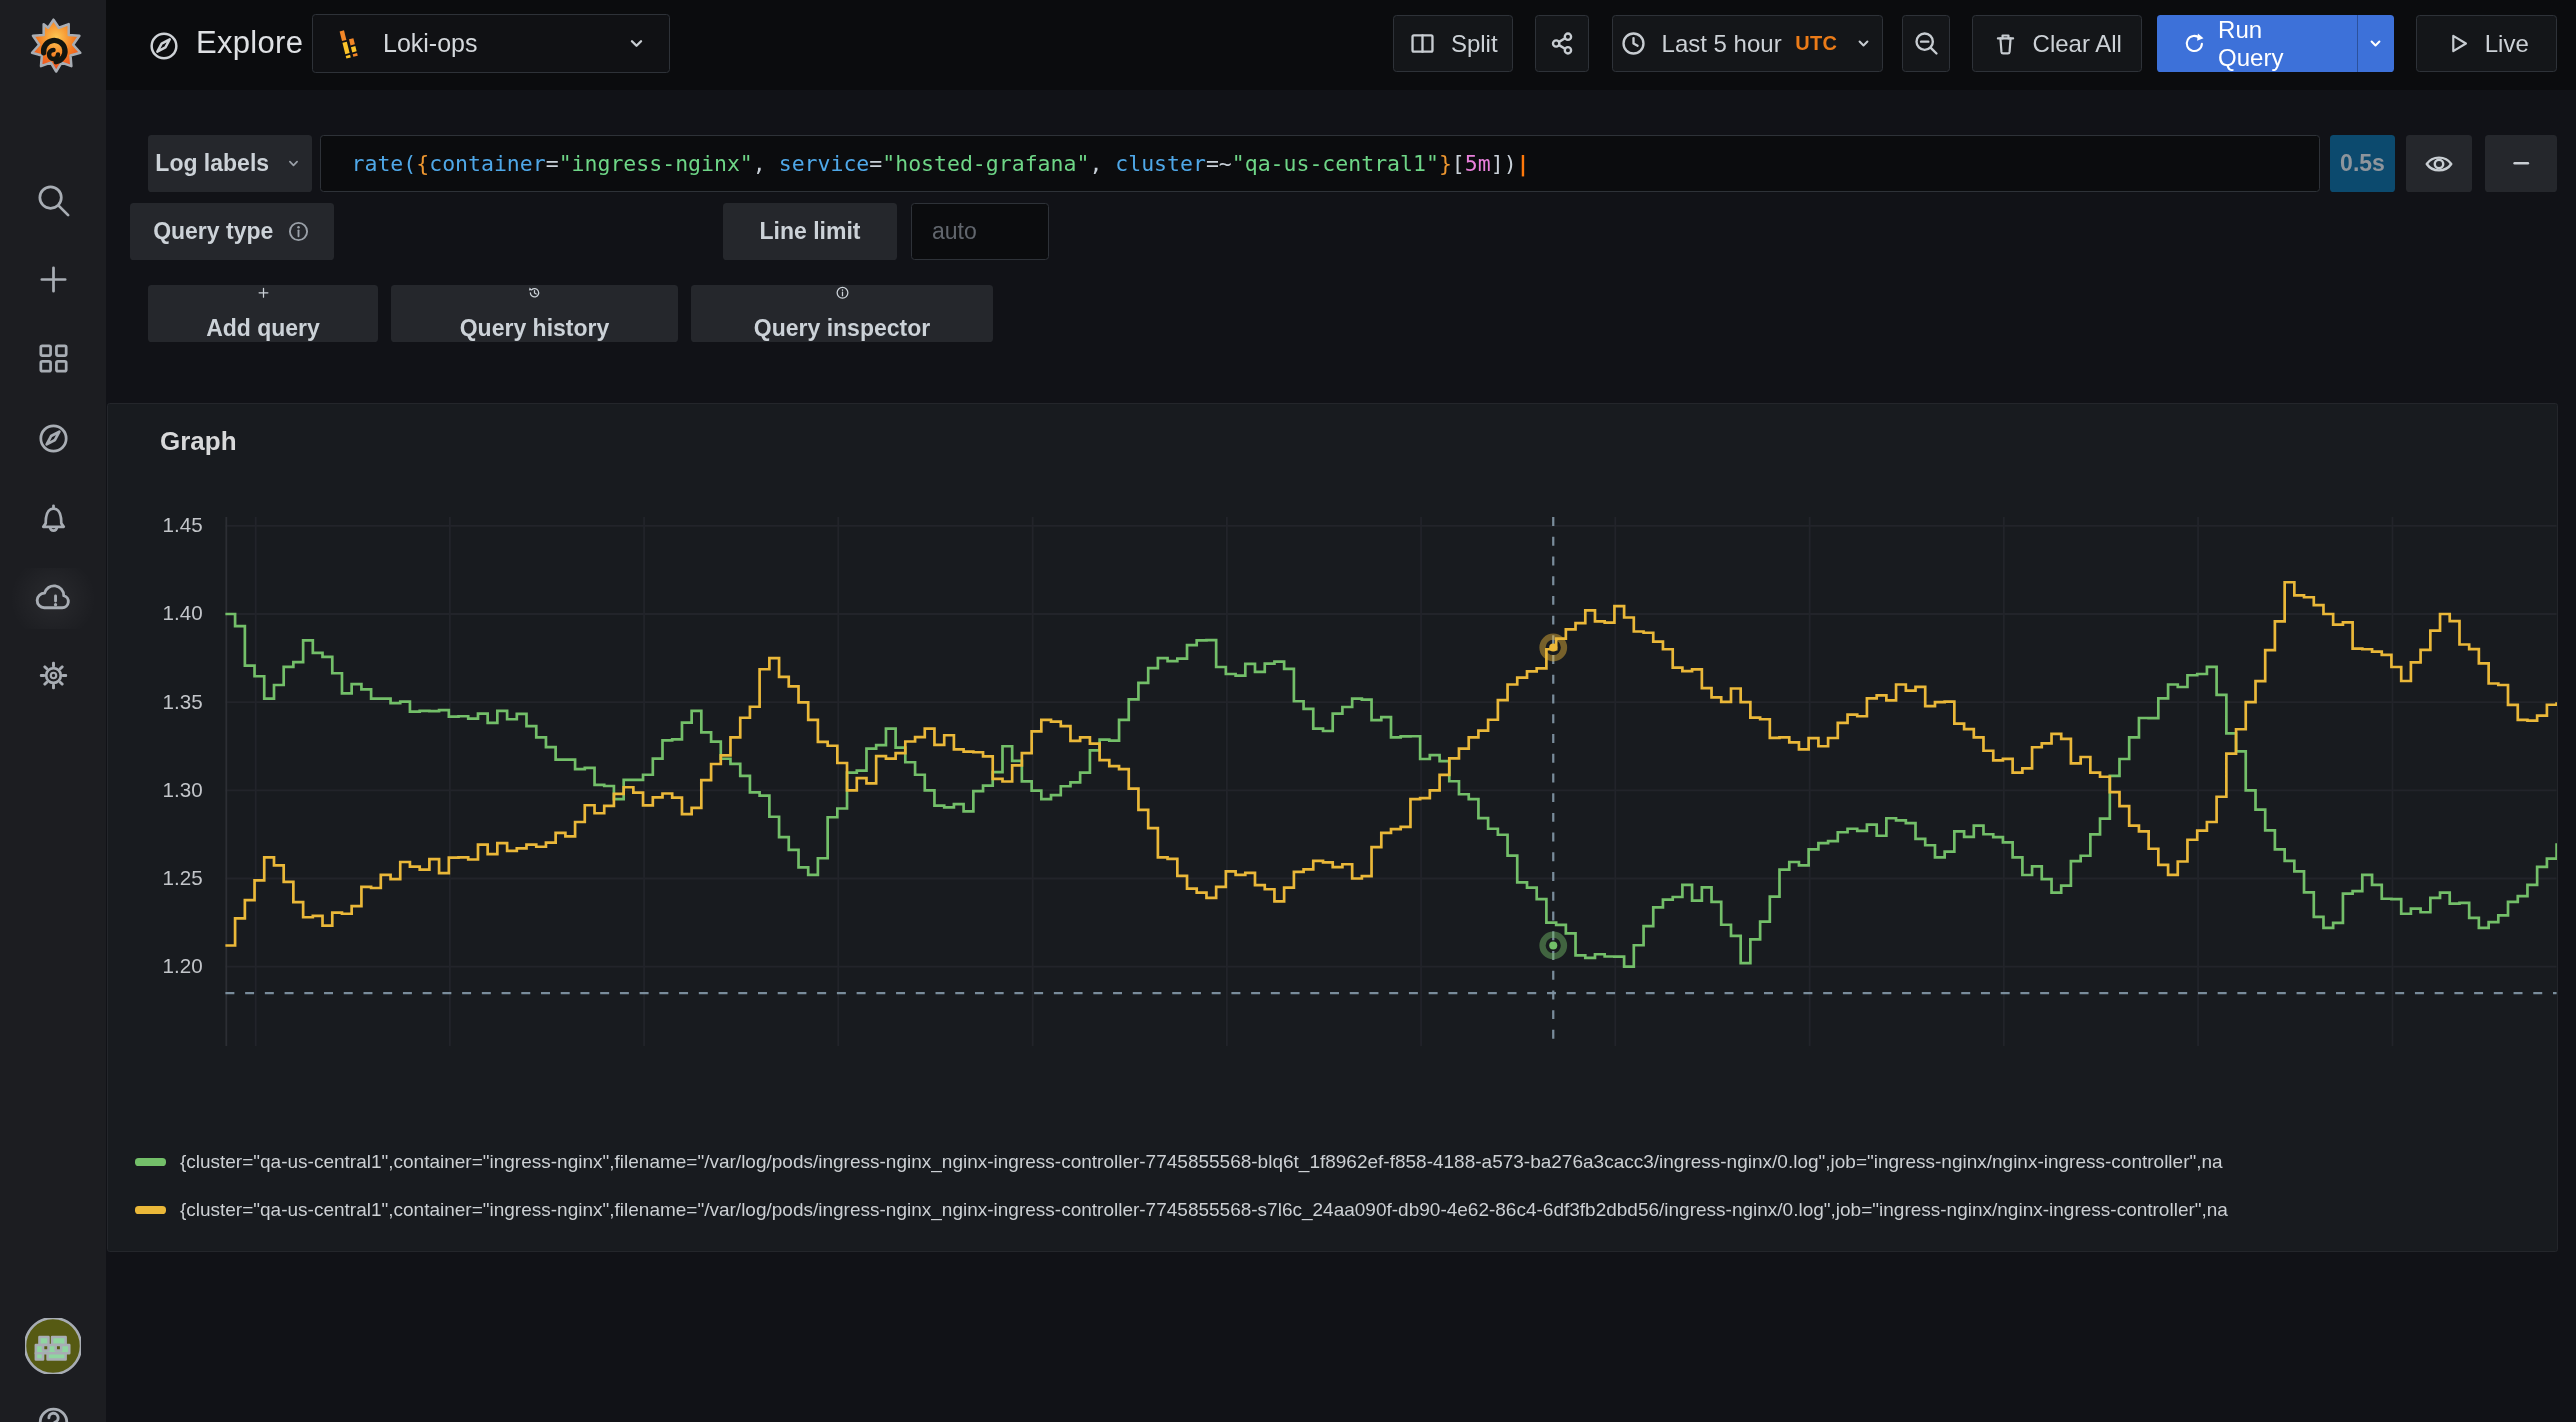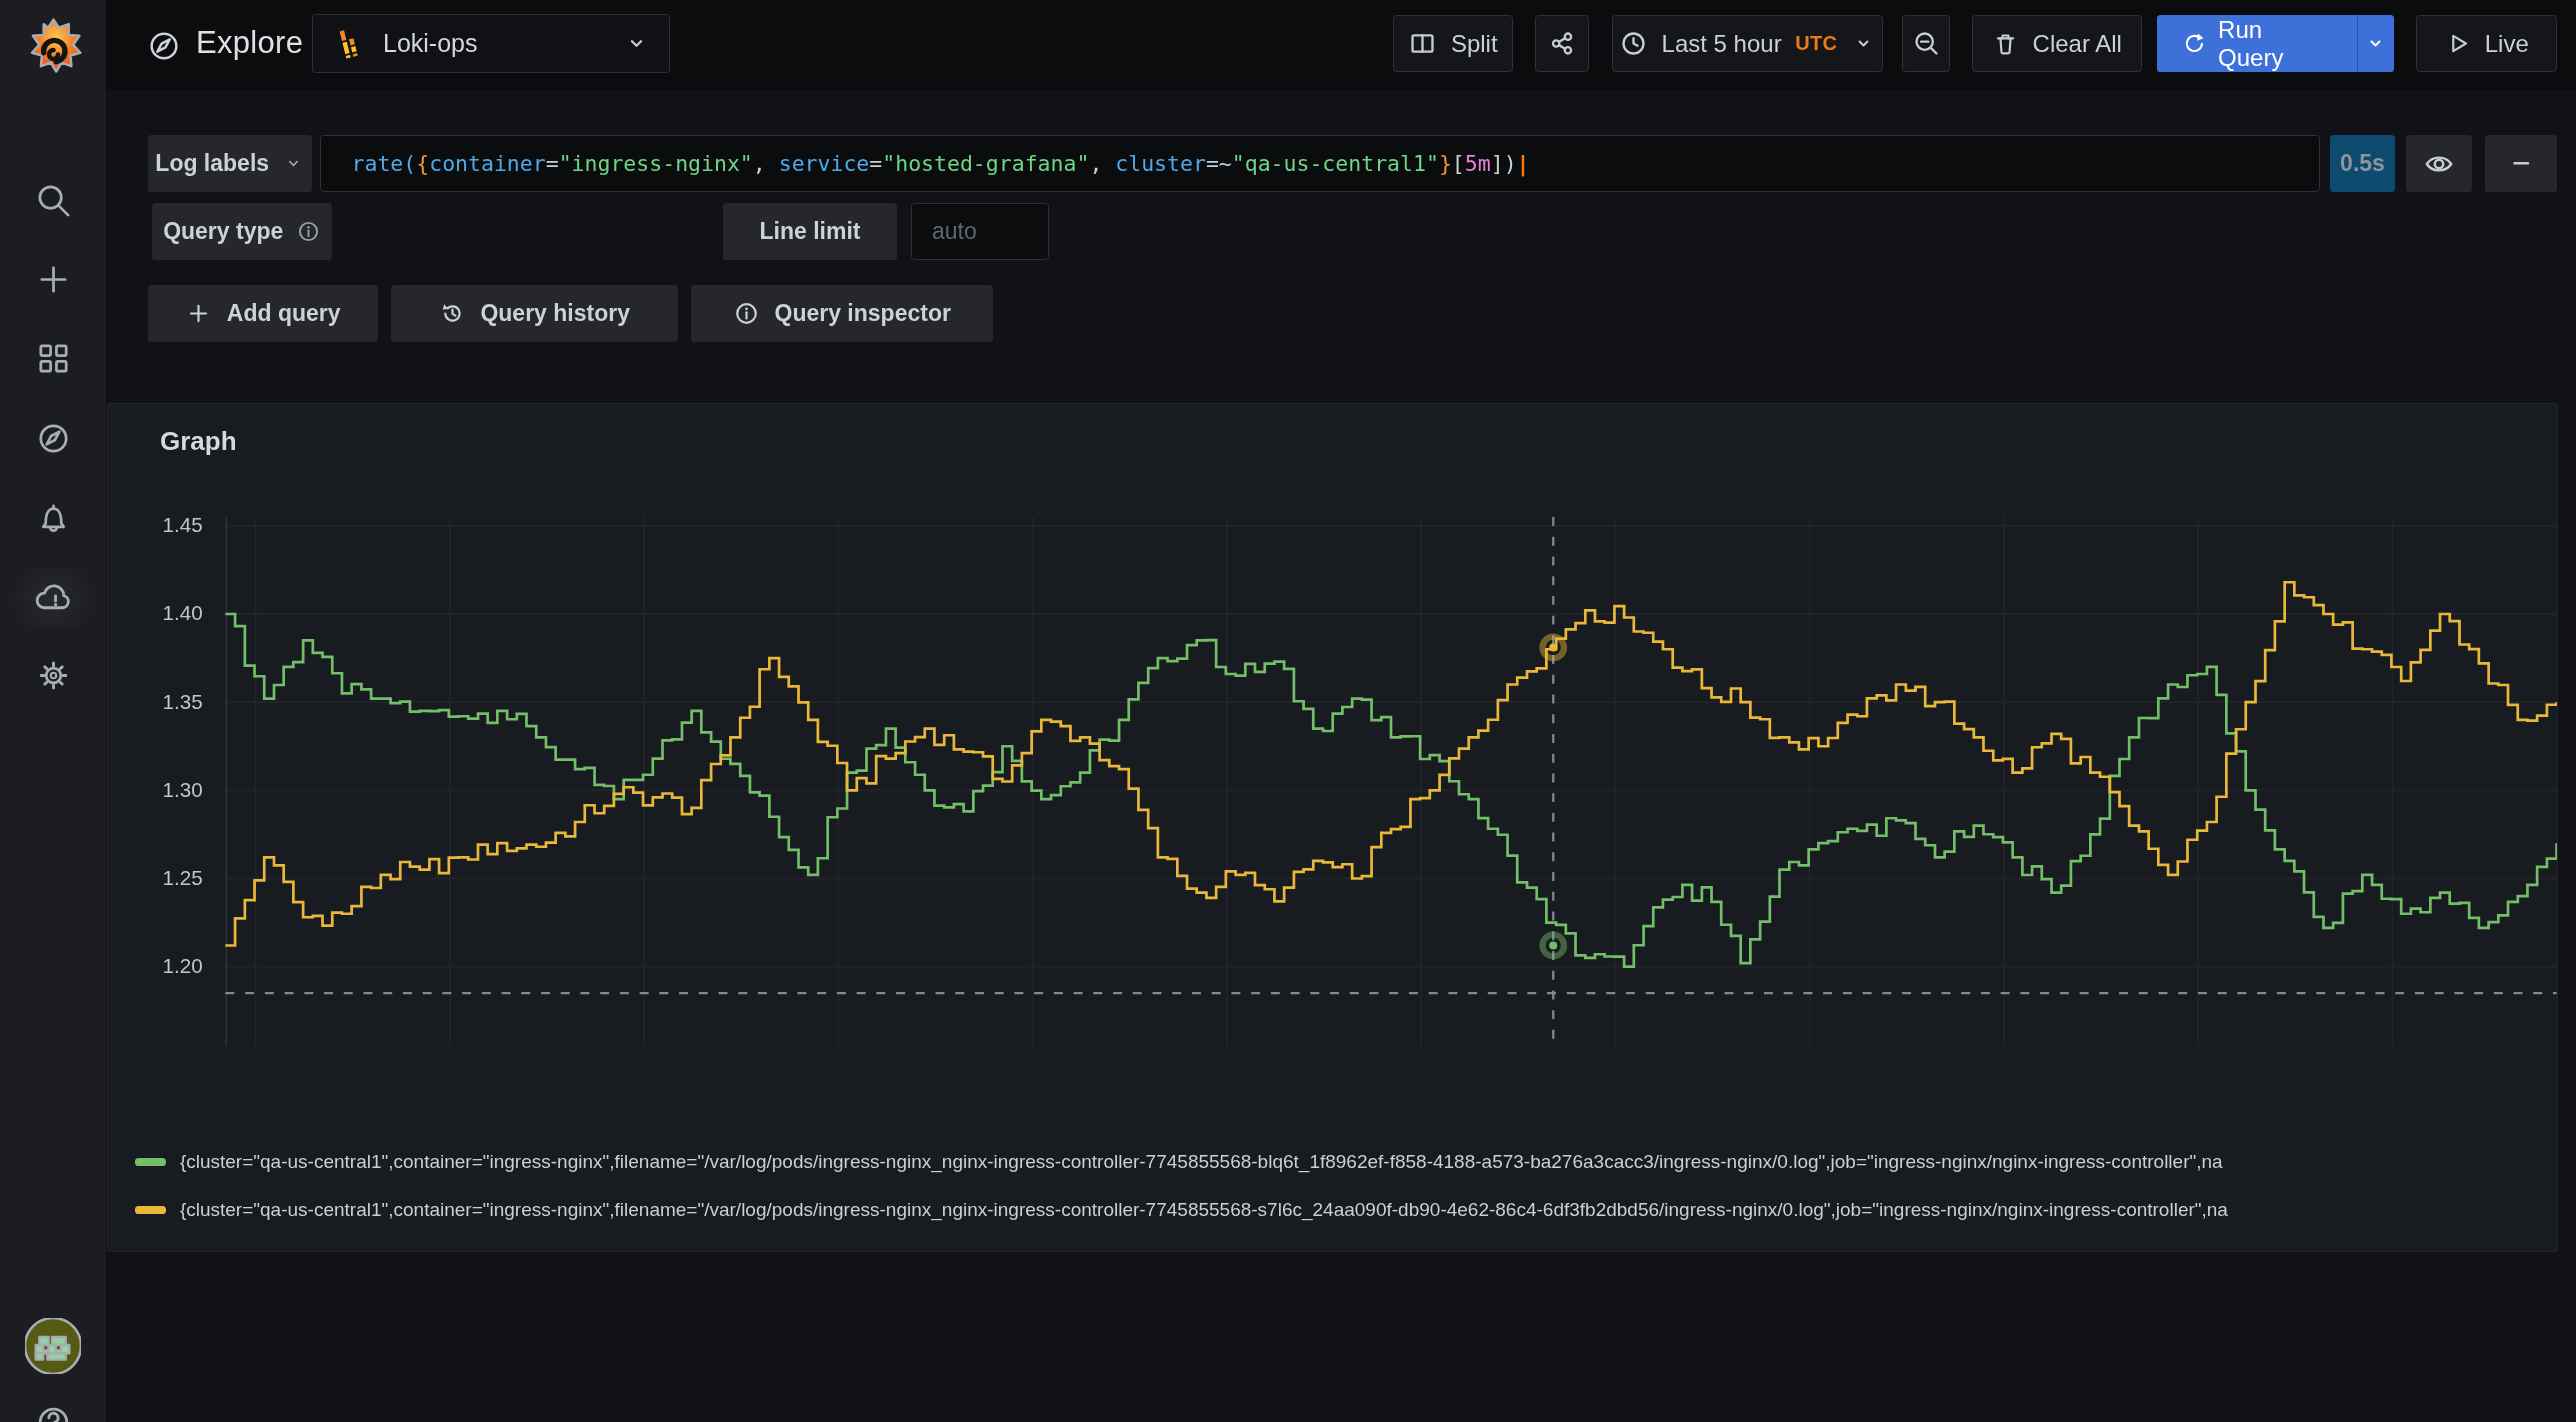--- a/index.html
+++ b/index.html
@@ -41,21 +41,21 @@
   .ibtn svg{stroke:#c9ced3;fill:none;stroke-width:2.6;stroke-linecap:round;stroke-linejoin:round;}
   .seg{position:absolute;top:203px;height:57px;box-sizing:border-box;border:0.9px solid #2e3238;border-radius:3.6px;
        display:flex;overflow:hidden;font-size:23px;font-weight:600;cursor:pointer;}
   .seg-item{display:flex;align-items:center;justify-content:center;width:171px;background:#101216;color:#b4bcc4;}
   .seg-item.active{background:#22252c;color:#5794f2;}
   .seg-item + .seg-item{border-left:0.9px solid #2e3238;}
   .autoinput{position:absolute;left:911px;top:203px;width:138px;height:57px;box-sizing:border-box;background:#0b0c0e;
              border:0.9px solid #2e3238;border-radius:3.6px;color:#d8d9da;font-size:23px;padding:0 20px;outline:none;}
   .autoinput::placeholder{color:#61666d;}
   .abtn{position:absolute;top:285px;height:57px;box-sizing:border-box;background:#25272c;border-radius:3.6px;color:#ccd2d8;
-        font-weight:700;font-size:23px;display:flex;align-items:center;justify-content:center;gap:14.4px;cursor:pointer;}
+        font-weight:700;font-size:23px;display:flex;align-items:center;justify-content:center;gap:14.4px;cursor:pointer;flex-direction:column;}
   .abtn svg{stroke:#ccd2d8;fill:none;stroke-width:2.6;stroke-linecap:round;stroke-linejoin:round;}
   
   .panel{position:absolute;left:107px;top:403px;width:2451px;height:849px;box-sizing:border-box;background:#181b1f;
          border:0.9px solid #24262b;border-radius:2.7px;}
   .panel-title{position:absolute;left:52px;top:21.5px;font-size:26px;font-weight:600;color:#d8d9da;}
   .plot{position:absolute;left:117px;top:113px;width:2332px;height:529px;}
   .grid{stroke:#22242a;stroke-width:2;}
   .axisline{stroke:#2c2e34;stroke-width:2;}
   .dash{stroke:#7f93a2;stroke-width:2.5;stroke-dasharray:10 12;opacity:.95;}
   .ylabels{position:absolute;left:0;top:113px;width:100px;height:529px;}
@@ -280,21 +280,21 @@
         <circle cx="17" cy="16" r="4.5"></circle>
     </svg>
   </div>
 
   <div class="chip ibtn" style="left:2485px;top:135px;width:72px;height:57px;">
     <svg width="30.5" height="30.5" viewBox="0 0 32 32">
       <line x1="9" y1="16" x2="23" y2="16"></line>
     </svg>
   </div>
 
-  <div class="chip" style="left:152px;top:203px;width:180px;height:57px;">
+  <div class="chip" style="left:130px;top:203px;width:204px;height:57px;">
     <span>Query type</span>
     <svg width="25" height="25" viewBox="0 0 32 32">
       <circle cx="16" cy="16" r="11"></circle>
         <line x1="16" y1="14.5" x2="16" y2="22"></line>
       <circle cx="16" cy="10.5" r="1.6" fill="#9aa0a8" stroke="none"></circle>
     </svg>
   </div>
 
 
   <div class="chip" style="left:723px;top:203px;width:174px;height:57px;">

